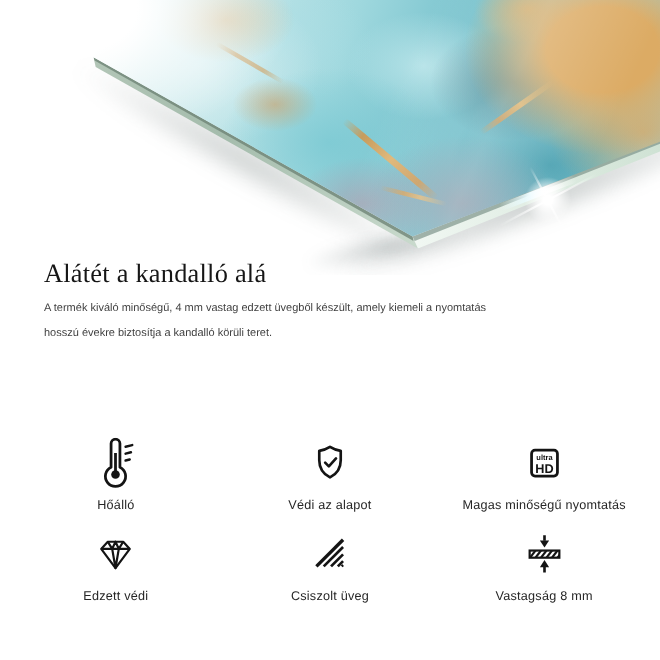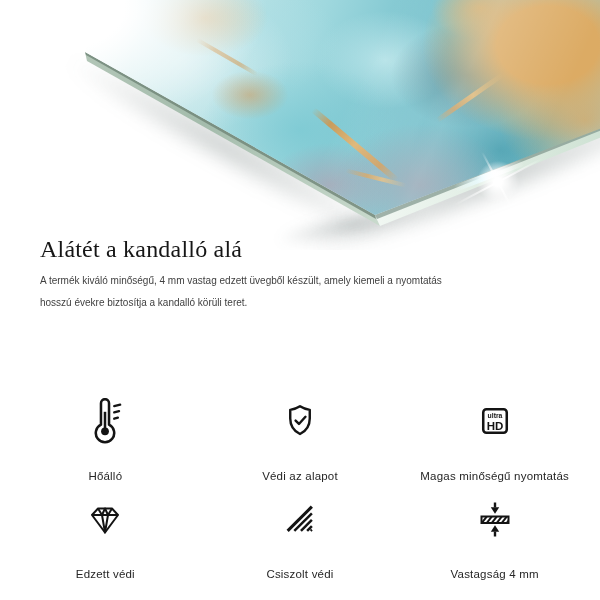--- a/index.html
+++ b/index.html
@@ -74,21 +74,21 @@
   .content{position:absolute;top:232px;left:0;width:600px;box-sizing:border-box;padding:0 40px;}
   h1{margin:0;font-family:"Liberation Serif","DejaVu Serif",serif;font-weight:500;
      font-size:24px;line-height:34px;color:#161616;letter-spacing:.2px;}
   .desc{margin-top:4px;font-size:10px;line-height:21.5px;color:#3f3f3f;}
 
   
   .features{position:absolute;top:396px;left:8px;width:584px;display:grid;
     grid-template-columns:1fr 1fr 1fr;row-gap:12px;}
   .feature{display:flex;flex-direction:column;align-items:center;}
   .feature .icn{height:50px;display:flex;align-items:center;justify-content:center;}
-  .feature .lbl{margin-top:24px;font-size:11.5px;color:#262626;text-align:center;letter-spacing:.2px;}
+  .feature .lbl{margin-top:8px;font-size:11.5px;color:#262626;text-align:center;letter-spacing:.2px;}
   .feature svg{display:block;}
   .ico{stroke:#141414;fill:none;}
 </style>
 </head>
 <body>
 
 <div class="page">
 
   <div class="hero">
     <div class="shadow-left"></div>
@@ -183,21 +183,21 @@
         <svg width="38" height="38" viewBox="0 0 40 40">
           <g stroke="#141414">
             <line x1="7" y1="32.5" x2="32.5" y2="7" stroke-width="3.2"></line>
             <line x1="14" y1="32.5" x2="32.5" y2="14" stroke-width="2.6"></line>
             <line x1="21" y1="32.5" x2="32.5" y2="21" stroke-width="2.6"></line>
             <line x1="27.5" y1="32.5" x2="32.5" y2="27.5" stroke-width="2.6"></line>
             <line x1="31.2" y1="32.5" x2="32.5" y2="31.2" stroke-width="2.4"></line>
           </g>
         </svg>
       </div>
-      <div class="lbl">Csiszolt védi</div>
+      <div class="lbl">Csiszolt üveg</div>
     </div>
 
     <div class="feature">
       <div class="icn">
         <svg width="40" height="40" viewBox="0 0 40 40">
           <defs>
               <clipPath id="barclip">
                 <rect x="6.5" y="17.5" width="27" height="6.5"></rect>
               </clipPath>
             </defs>
@@ -209,17 +209,17 @@
             <line x1="21" y1="25" x2="28" y2="16"></line>
             <line x1="26" y1="25" x2="33" y2="16"></line>
             <line x1="31" y1="25" x2="38" y2="16"></line>
           </g>
           <line class="ico" stroke-width="2.4" x1="20" y1="3.5" x2="20" y2="8.5"></line>
           <polygon points="20,14.8 15.8,8.3 24.2,8.3" fill="#141414"></polygon>
           <line class="ico" stroke-width="2.4" x1="20" y1="37.5" x2="20" y2="32.5"></line>
           <polygon points="20,26.2 15.8,32.7 24.2,32.7" fill="#141414"></polygon>
         </svg>
       </div>
-      <div class="lbl">Vastagság 4 mm</div>
+      <div class="lbl">Vastagság 8 mm</div>
     </div>
 
   </div>
 </div>
 
 </body></html>

